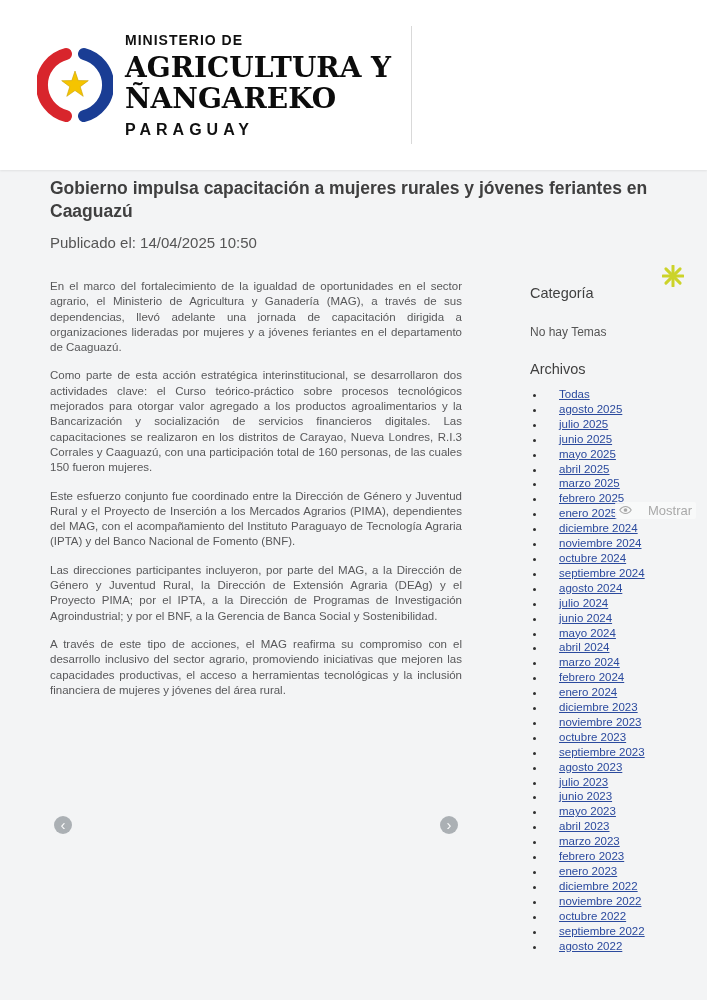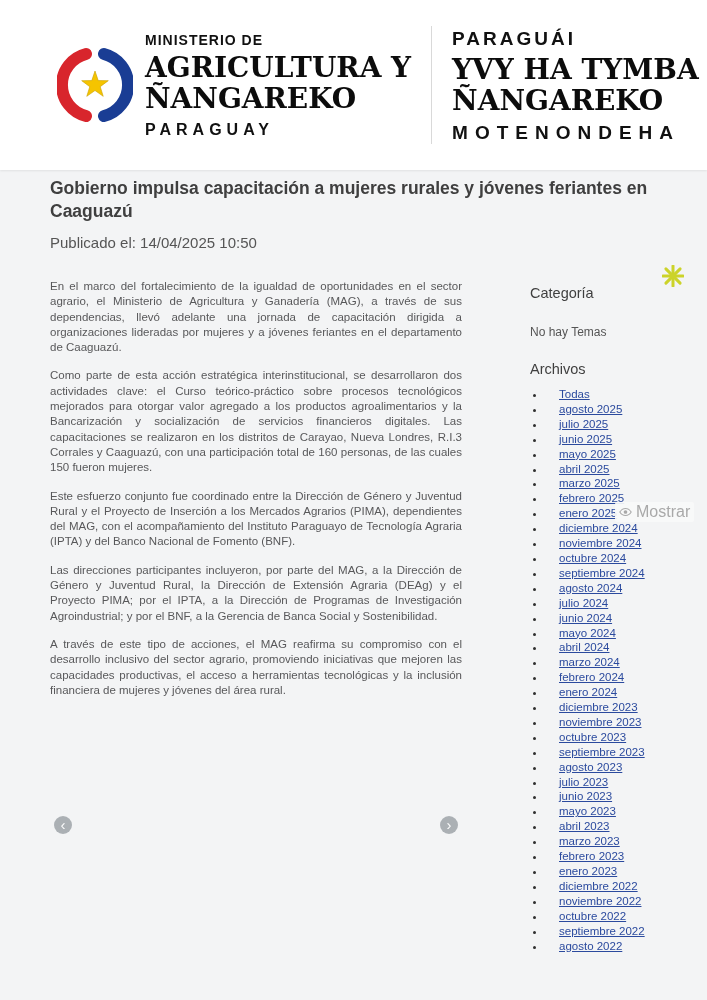--- a/index.html
+++ b/index.html
@@ -7,21 +7,21 @@
   body {
     font-family:"Liberation Sans","DejaVu Sans",sans-serif;
     background:var(--page_bg,#f3f4f5);
     color:#333;
   }
   .page { position:relative; width:707px; height:1000px; overflow:hidden; background:var(--page_bg,#f3f4f5); }
 
   
   .site-header {
     background:#fff; height:170px; display:flex; align-items:center;
-    padding-left:57px; box-shadow:0 1px 2px rgba(0,0,0,.08);
+    padding-left:37px; box-shadow:0 1px 2px rgba(0,0,0,.08);
   }
   .logo-svg { flex:0 0 auto; margin-right:12px; }
   .ministry-block { line-height:1; }
   .ministry-small { font-size:14px; font-weight:bold; letter-spacing:1px; color:#111; margin-bottom:5px; }
   .ministry-big { font-family:"DejaVu Serif","Liberation Serif",serif; font-size:28px; font-weight:bold; color:#0c0c0c; line-height:31px; }
   .ministry-country { font-size:16px; font-weight:bold; letter-spacing:5px; color:#111; margin-top:8px; }
   .header-divider { width:1px; height:118px; background:#d9d9d9; margin:0 20px; flex:0 0 auto; }
   .guarani-block { line-height:1; }
   .guarani-top { font-size:19px; font-weight:bold; letter-spacing:3px; color:#111; margin-bottom:6px; }
   .guarani-big { font-family:"DejaVu Serif","Liberation Serif",serif; font-size:28px; font-weight:bold; color:#0c0c0c; line-height:31px; }
@@ -58,23 +58,23 @@
   .sidebar { margin-left:auto; width:132px; position:relative; padding-top:6px; }
   .accessibility-btn { position:absolute; top:-14px; right:-22px; cursor:pointer; }
   .sidebar h3 { font-size:14.5px; font-weight:normal; color:#3f3f3f; }
   .category-empty { font-size:12px; color:#555; margin:24px 0 22px; }
   .archives-list { margin-top:10px; padding-left:16px; list-style:disc; }
   .archives-list li { font-size:11.5px; line-height:14.9px; color:#2f2f2f; }
   .archives-list a { color:var(--link_blue,#2b4a9e); text-decoration:underline; cursor:pointer;margin-left:13px; }
 
   
   .hover-tooltip {
-    position:absolute; left:615px; top:502px; display:flex; align-items:center; gap:4px;
+    position:absolute; left:615px; top:502px; display:flex; align-items:center; gap:16px;
     background:rgba(248,248,248,.92); padding:1px 4px; border-radius:2px;
-    font-size:16px; color:var(--tooltip_gray,#a9a9a9); white-space:nowrap;
+    font-size:13px; color:var(--tooltip_gray,#a9a9a9); white-space:nowrap;
   }
 </style>
 </head>
 <body>
 
 <div class="page">
 
   <header class="site-header">
     <span class="logo-svg">
       <svg width="76" height="106" viewBox="0 0 76 106" aria-hidden="true">
@@ -89,26 +89,20 @@
 
     <div class="ministry-block">
       <div class="ministry-small">MINISTERIO DE</div>
       <div class="ministry-big">AGRICULTURA Y</div>
       <div class="ministry-big">ÑANGAREKO</div>
       <div class="ministry-country">PARAGUAY</div>
     </div>
 
     <div class="header-divider"></div>
 
-    <div class="guarani-block">
-      <div class="guarani-top">PARAGUÁI</div>
-      <div class="guarani-big">YVY HA TYMBA</div>
-      <div class="guarani-big">ÑANGAREKO</div>
-      <div class="guarani-bottom">MOTENONDEHA</div>
-    </div>
   </header>
 
   <main class="main-wrap">
 
     <h1 class="article-title">Gobierno impulsa capacitación a mujeres rurales y jóvenes feriantes en Caaguazú</h1>
 
     <div class="meta-row">
       <div class="published">Publicado el: 14/04/2025 10:50</div>
     </div>
 

